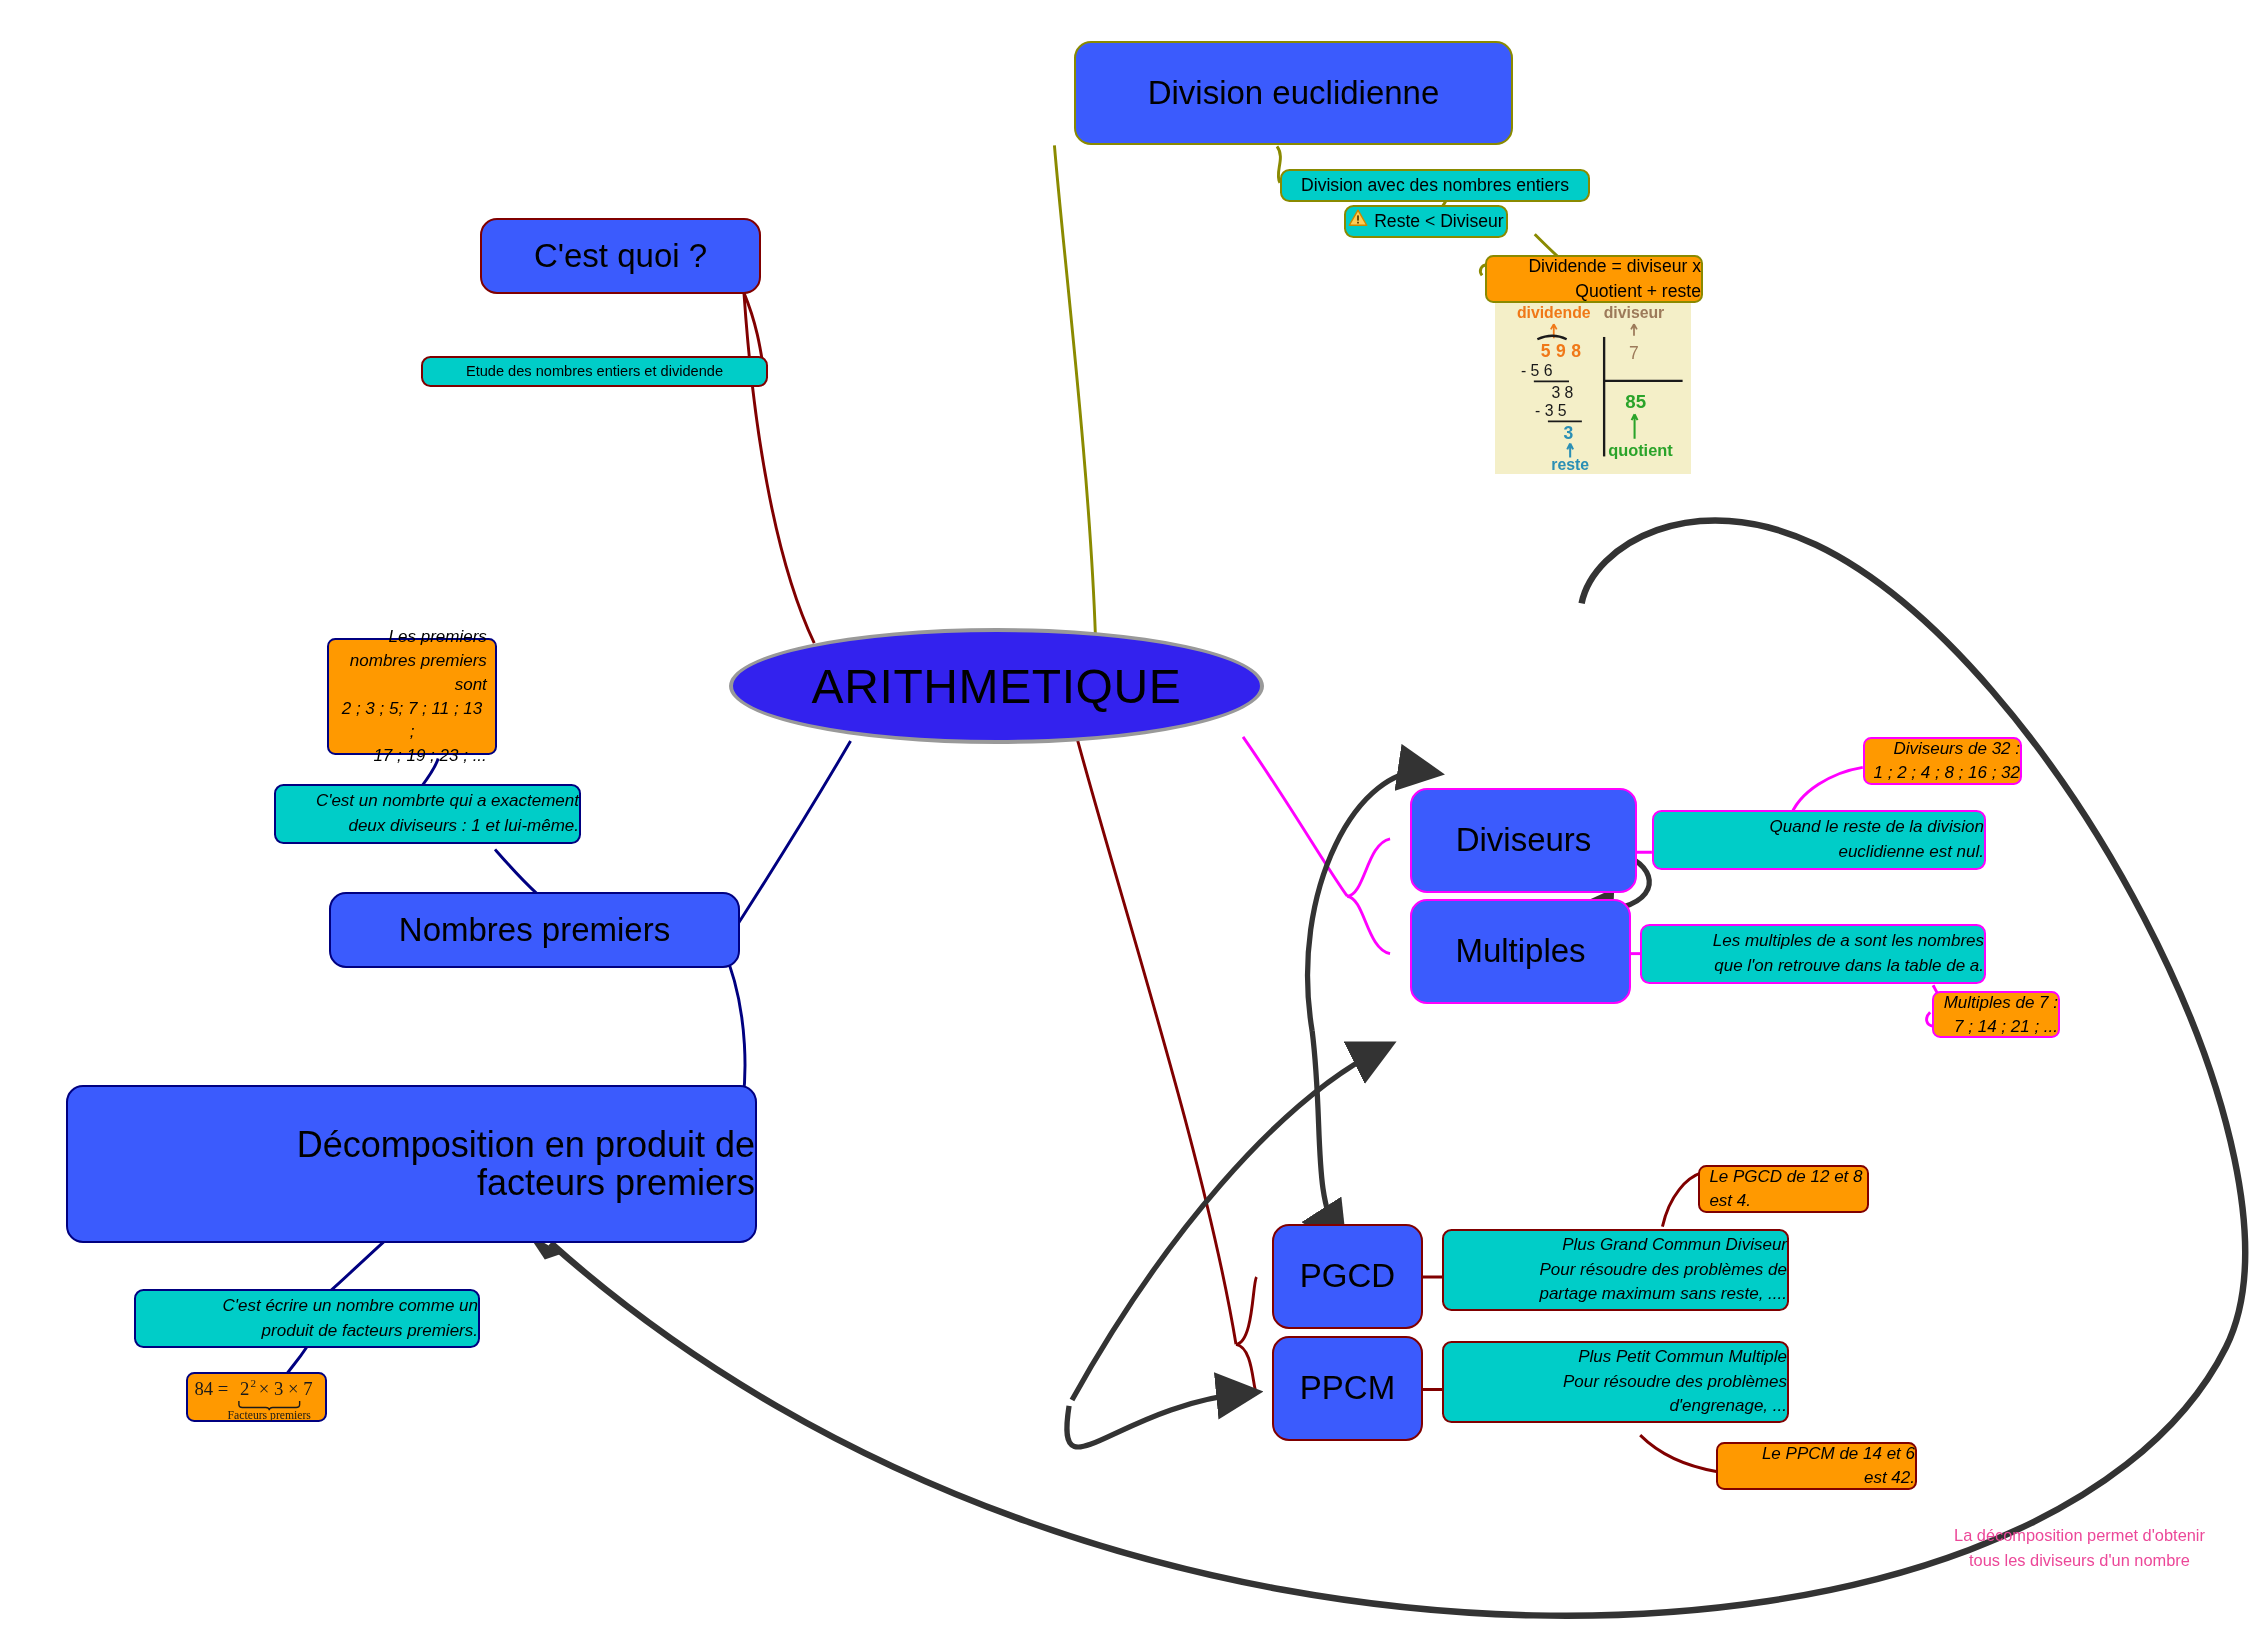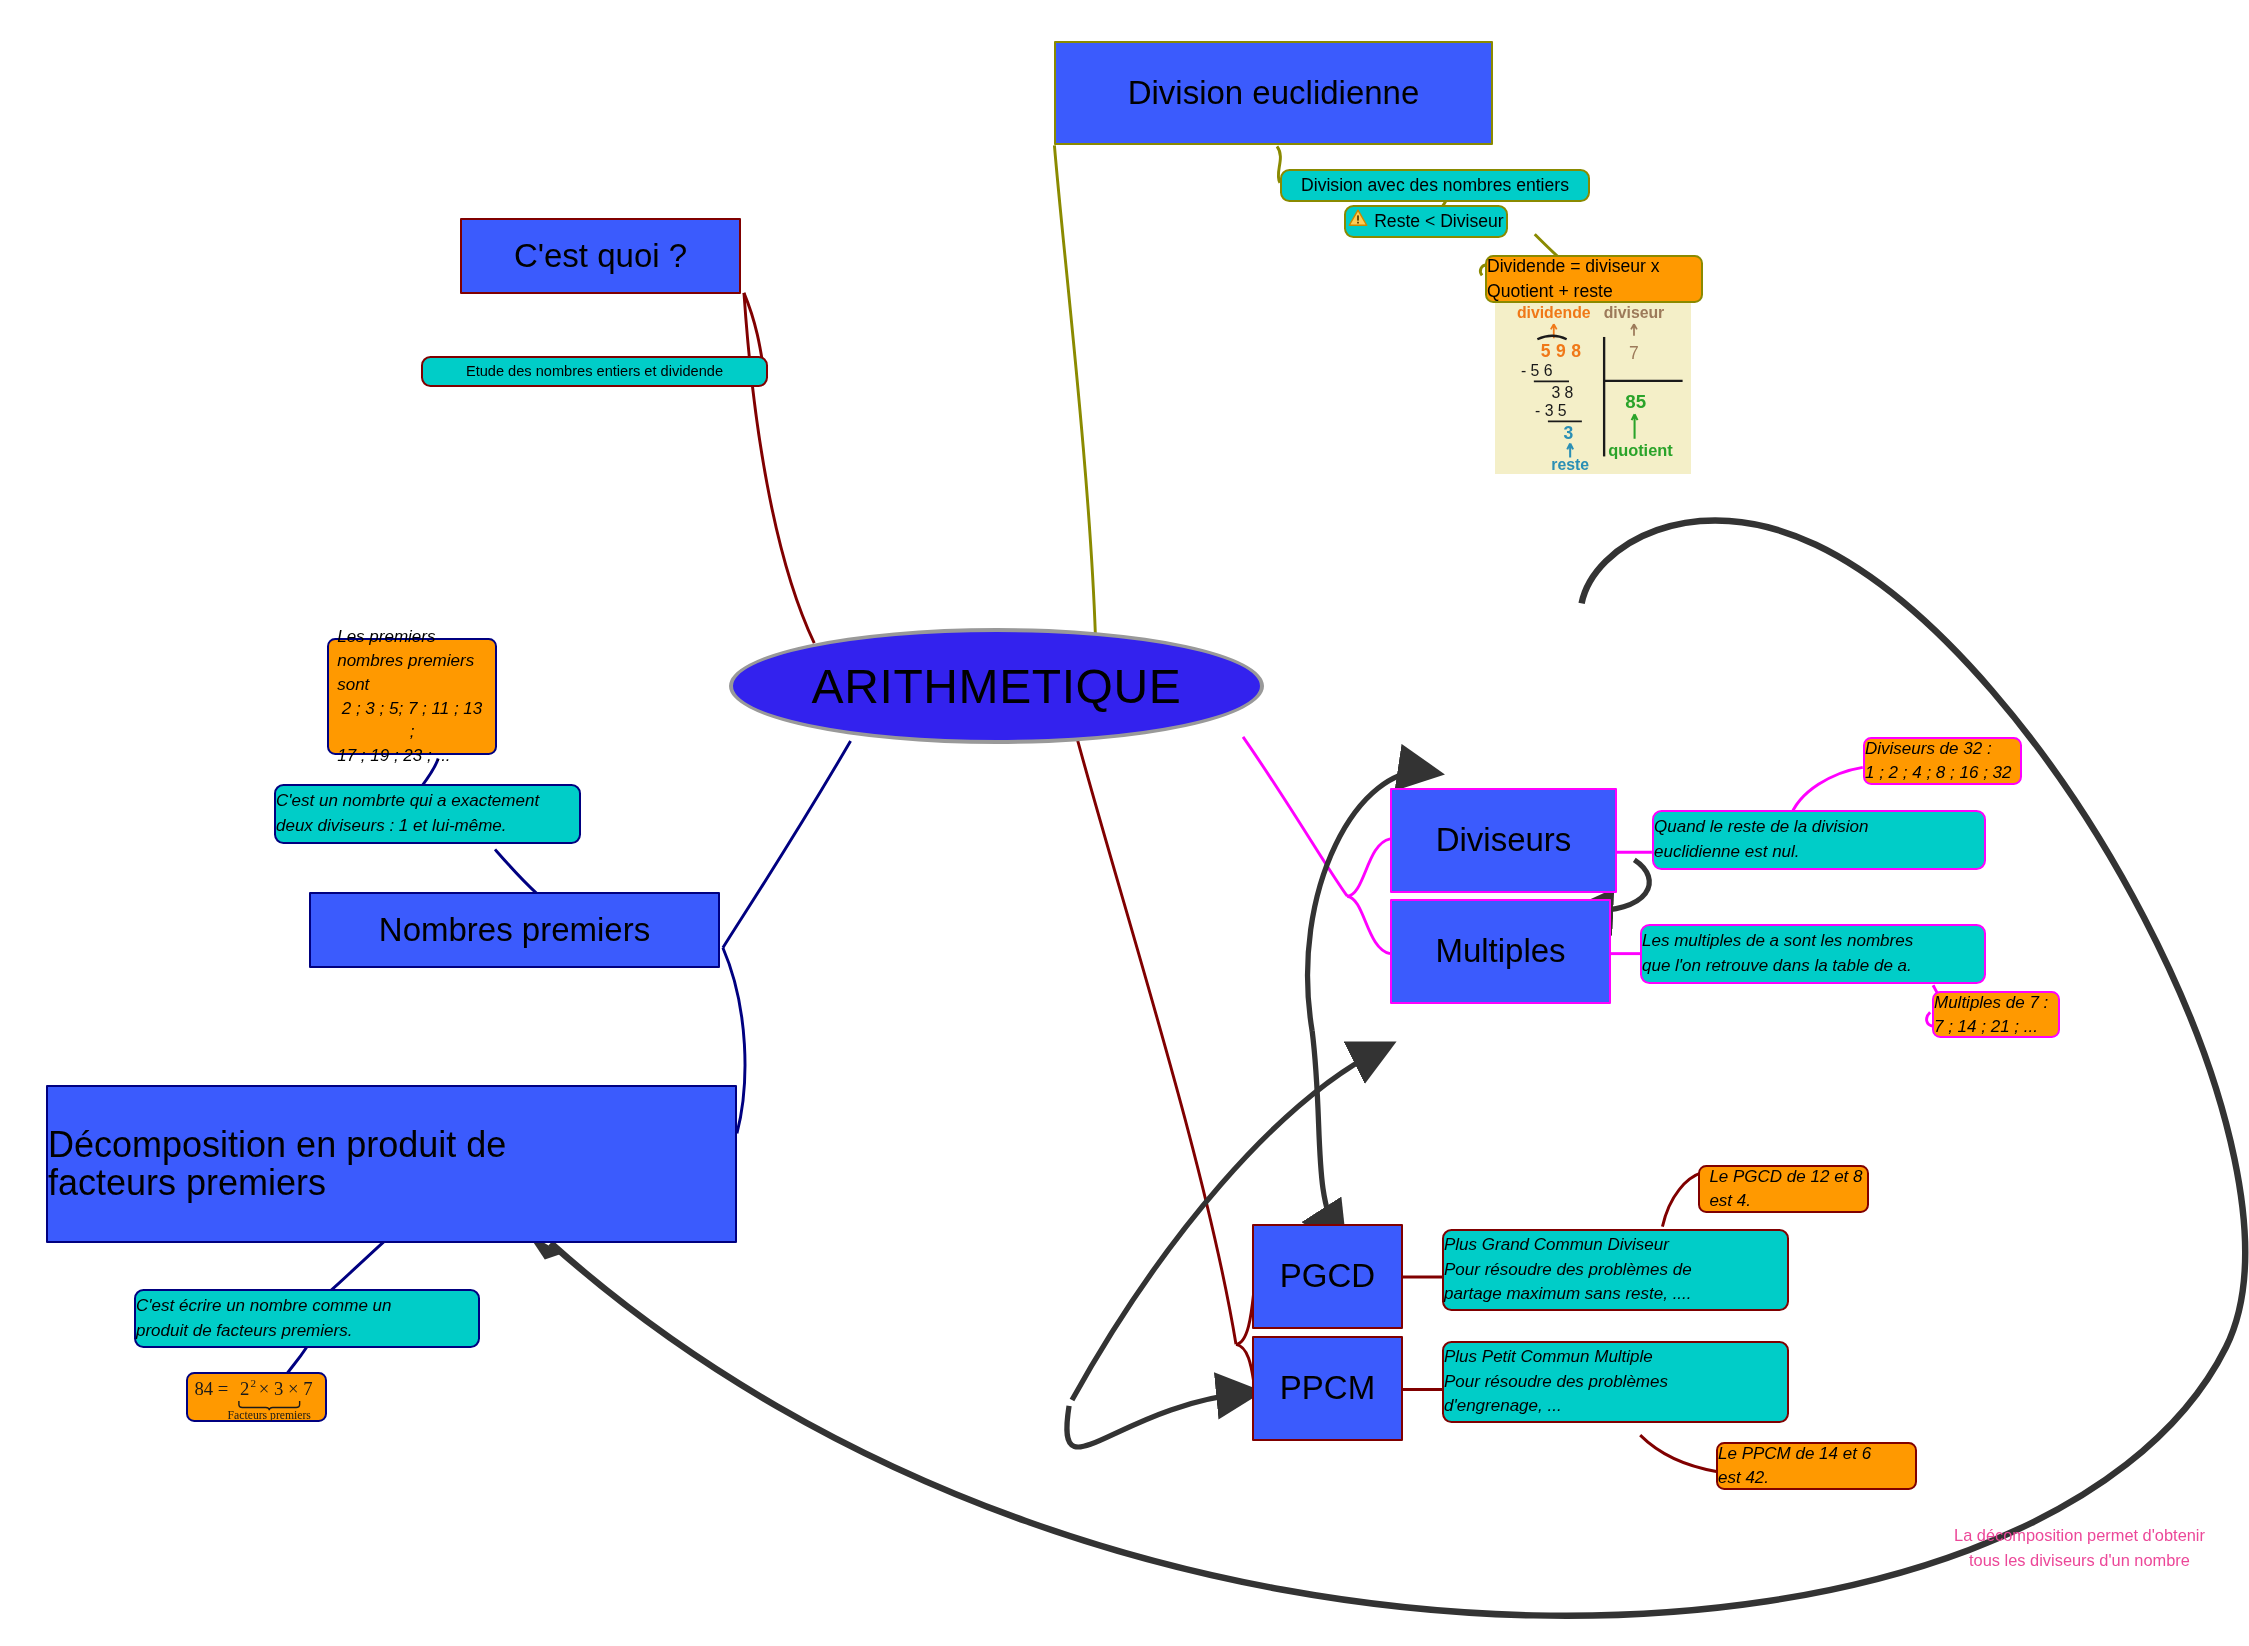--- a/index.html
+++ b/index.html
@@ -7,21 +7,21 @@
     font-family:"Liberation Sans", sans-serif;
     width:2250px;height:1646px;position:relative;overflow:hidden;
   }
   #canvas{position:absolute;left:0;top:0;width:2250px;height:1646px;}
   svg.edges{position:absolute;left:0;top:0;width:2250px;height:1646px;pointer-events:none;}
 
   .node{position:absolute;box-sizing:border-box;display:flex;align-items:center;justify-content:center;text-align:center;color:#000;}
 
   
   .main{
-    background:#3b5bfd;border-radius:1px;line-height:1.05;
+    background:#3b5bfd;border-radius:17px;line-height:1.05;margin-left:20px;
   }
   .main.b-olive{border:2.9px solid #8a8a00;}
   .main.b-darkred{border:2.9px solid #800000;}
   .main.b-navy{border:2.9px solid #000080;}
   .main.b-magenta{border:2.9px solid #ff00ff;}
 
   
   .teal{background:#00cdc8;border-radius:9.4px;line-height:1.45;}
   .teal.b-olive{border:2.3px solid #8a8a00;}
   .teal.b-darkred{border:2.3px solid #800000;}
@@ -55,21 +55,21 @@
   
   #division-figure{
     position:absolute;left:1495px;top:303px;width:196px;height:171px;
     background:#f4efc8;
   }
   #division-figure svg{display:block;}
 
   
   .free-label{position:absolute;text-align:center;color:#ec4899;line-height:1.5;font-size:16.4px;}
 
-  .stack{display:flex;flex-direction:column;align-items:flex-start;justify-content:center;width:100%;}
+  .stack{display:flex;flex-direction:column;align-items:flex-end;justify-content:center;width:100%;}
   .pad{padding:3.5px 8.2px;}
 </style>
 </head>
 <body>
 
 <div id="canvas">
 
   <svg class="edges" viewBox="0 0 3841 2810">
     <defs>
       <marker id="arrowblack" markerWidth="9" markerHeight="9" refX="6" refY="4.5" orient="auto">

